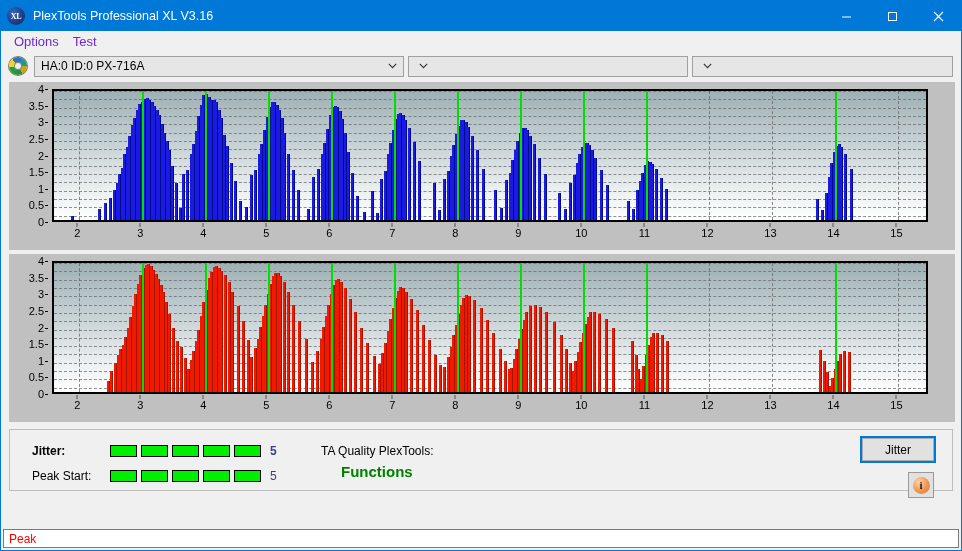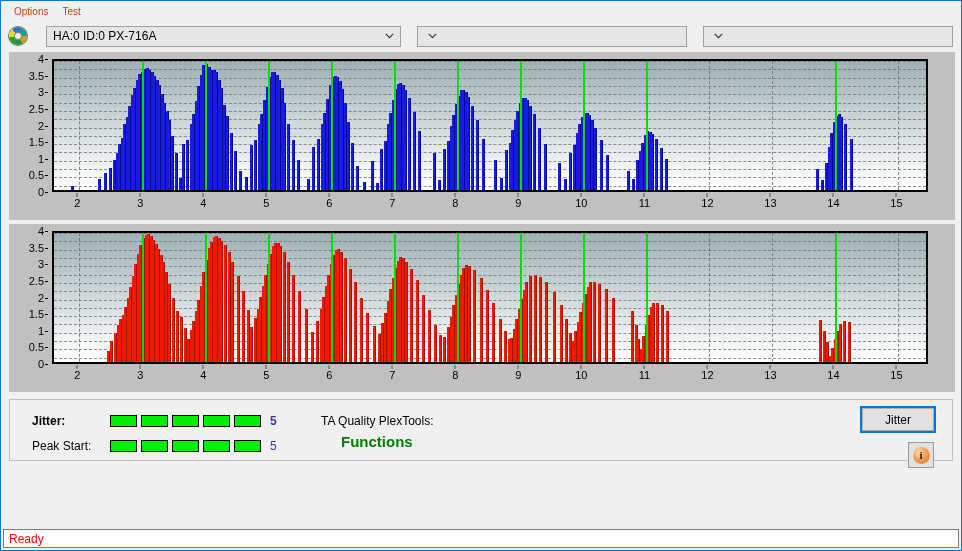--- a/index.html
+++ b/index.html
@@ -49,29 +49,29 @@
 
   
   #menubar {
     height: 21px; flex: 0 0 21px;
     background: #f0f0f0;
     display: flex; align-items: center;
     padding-left: 6px;
     border-bottom: 1px solid #f0f0f0;
   }
   .menu-item {
-    padding: 18px 7px; font-size: 10px; color: #c2410c;
+    padding: 18px 7px; font-size: 13px; color: #6d28d9;
   }
 
   
   #selectors {
     height: 28px; flex: 0 0 28px;
     display: flex; align-items: center;
     padding: 0 8px;
-    gap: 16px;
+    gap: 4px;
   }
   #disc-icon {
     width: 18px; height: 18px; flex: 0 0 18px;
     border-radius: 50%;
     background:
       conic-gradient(from 200deg,
         #1f9e3e 0deg 60deg,
         #e8d632 60deg 120deg,
         #2f6fd0 120deg 185deg,
         #159c8c 185deg 250deg,
@@ -236,20 +236,40 @@
     display: flex; align-items: center;
     padding-left: 5px;
   }
   #status-text { font-size: 12px; color: #ff0000; }
 </style>
 </head>
 <body>
 
 <div id="window">
 
+  <div id="titlebar">
+    <div id="app-icon">XL</div>
+    <div id="title-text">PlexTools Professional XL V3.16</div>
+    <div class="wbtn">
+      <svg width="11" height="11" viewBox="0 0 11 11">
+          <line x1="1" y1="6" x2="10" y2="6" stroke="#fff" stroke-width="1"></line>
+        </svg>
+    </div>
+    <div class="wbtn">
+      <svg width="11" height="11" viewBox="0 0 11 11">
+          <rect x="1.5" y="1.5" width="8" height="8" fill="none" stroke="#fff" stroke-width="1"></rect>
+        </svg>
+    </div>
+    <div class="wbtn close">
+      <svg width="11" height="11" viewBox="0 0 11 11">
+          <line x1="1" y1="1" x2="10" y2="10" stroke="#fff" stroke-width="1.1"></line>
+          <line x1="10" y1="1" x2="1" y2="10" stroke="#fff" stroke-width="1.1"></line>
+        </svg>
+    </div>
+  </div>
 
   <div id="menubar">
     <div class="menu-item">Options</div>
     <div class="menu-item">Test</div>
   </div>
 
   <div id="selectors">
     <div id="disc-icon"></div>
     <div class="combo" id="combo-drive">
       <span class="label">HA:0 ID:0  PX-716A</span>
@@ -832,16 +852,16 @@
     <div id="start-btn">
       <span>Jitter</span>
     </div>
 
     <div id="info-btn">
       <span id="info-glyph">i</span>
     </div>
   </div>
 
   <div id="statusbar">
-    <span id="status-text">Ready</span>
+    <span id="status-text">Peak</span>
   </div>
 
 </div>
 
 </body></html>

